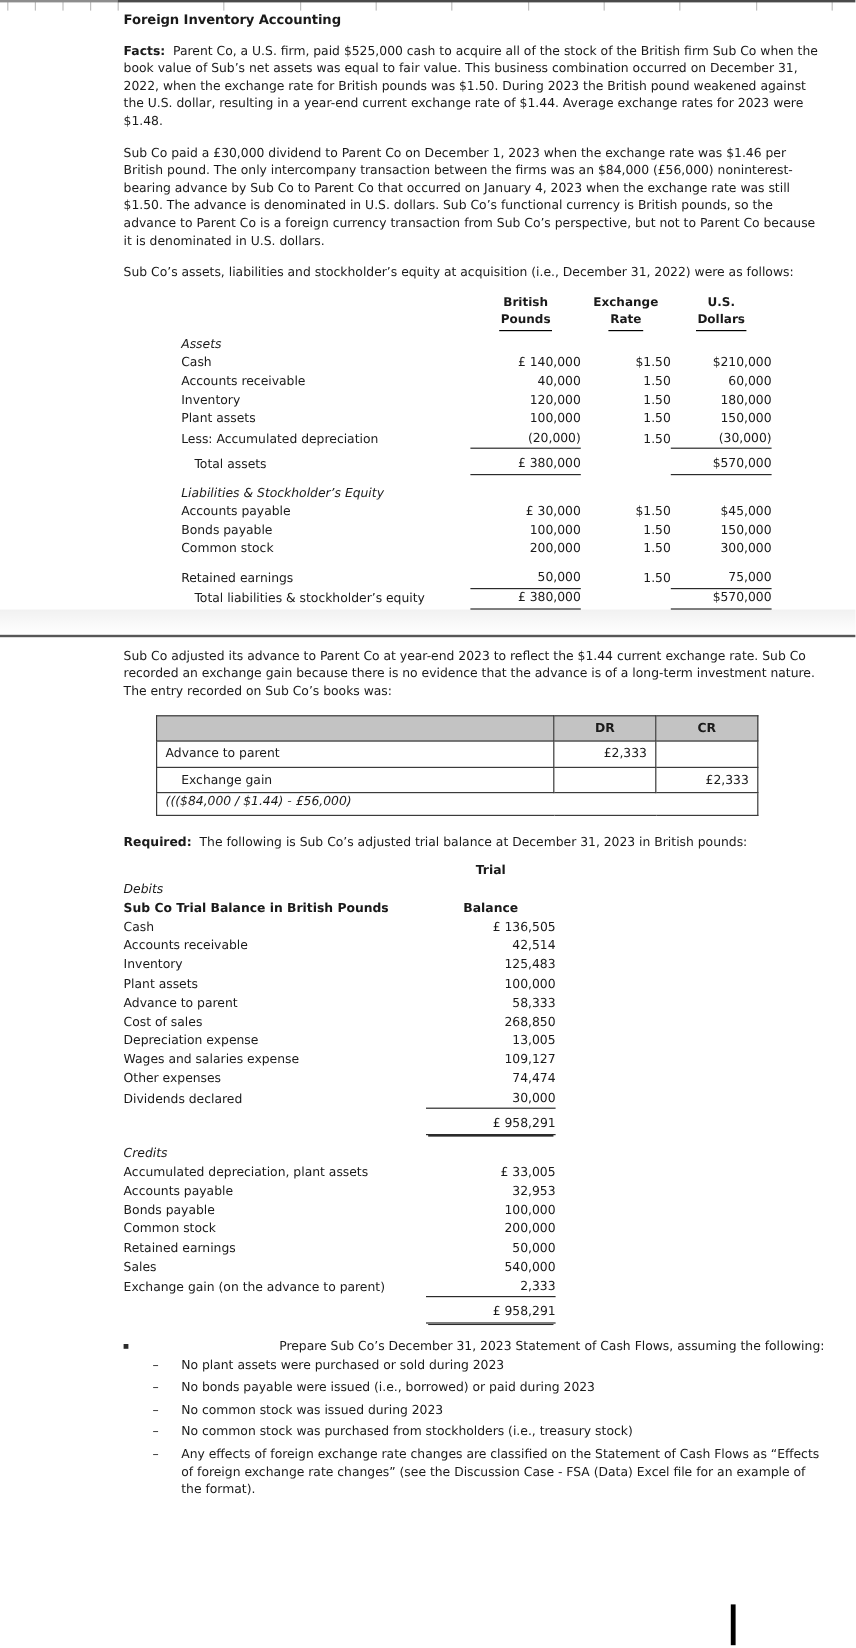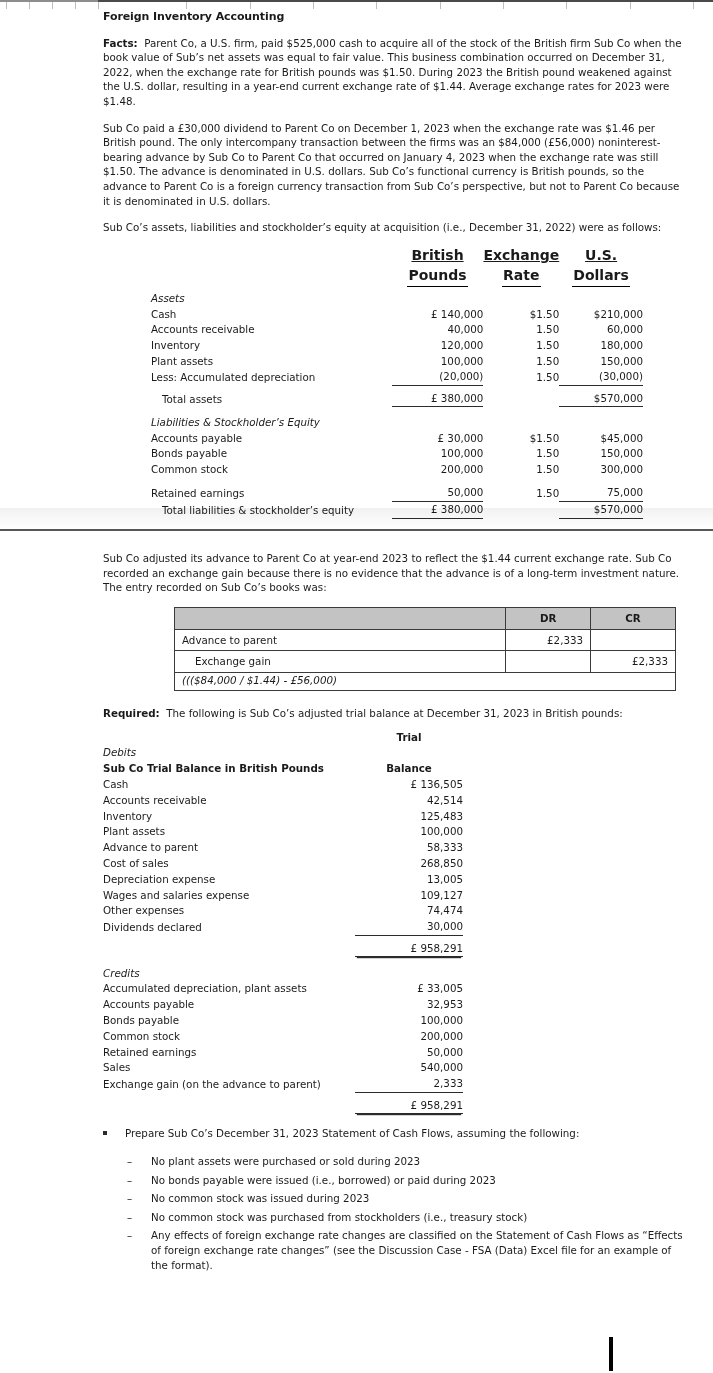--- a/index.html
+++ b/index.html
@@ -83,22 +83,21 @@
   }
   #bs col.c-lab { width: 252px; }
   #bs col.c-gbp { width: 92px; }
   #bs col.c-rate { width: 75px; }
   #bs col.c-usd { width: 84px; }
 
   #bs th.hdr {
     font-weight: bold;
     text-align: center;
     padding-bottom: 1px;
-    font-size: 14px;
-    text-decoration: underline;
+    font-size: 10px;
   }
   #bs th.hdr span.ul {
     border-bottom: 1.4px solid #000;
     padding: 0 1px 0.5px 1px;
     display: inline-block;
   }
   .sec-head { font-style: italic; padding-top: 5px !important; }
   .indent1 { padding-left: 11px !important; }
   .indent2 { padding-left: 22px !important; }
 
@@ -110,21 +109,20 @@
   }
   .gap-row td { height: 8px; font-size: 0; line-height: 0; }
   .gap-row-sm td { height: 5px; font-size: 0; line-height: 0; }
 
   
   #je-wrap { padding-left: 27px; margin-top: 0; }
   table#je {
     border-collapse: collapse;
     width: 502px;
     font-size: 10.3px;
-    margin-left: 44px;
   }
   table#je td, table#je th {
     border: 1px solid #3b3b3b;
     padding: 3px 7px 3px 7px;
     vertical-align: middle;
   }
   table#je th {
     background: #c3c3c3;
     font-weight: bold;
     text-align: center;
@@ -151,21 +149,22 @@
     font-weight: bold;
     text-align: center;
   }
   table#tb td.hdr-lab { font-weight: bold; text-align: left; }
 
   
   #bullets { padding-left: 0; margin-top: 12px; }
   .b-main {
     position: relative;
     padding-left: 22px;
-    margin-bottom: 13px;
+    margin-bottom: 1px;
+    text-align: right;
   }
   .b-main > .sq {
     position: absolute;
     left: 0; top: 5px;
     width: 3.5px; height: 3.5px;
     background: #2b2b2b;
   }
   .b-sub {
     position: relative;
     padding-left: 48px;

